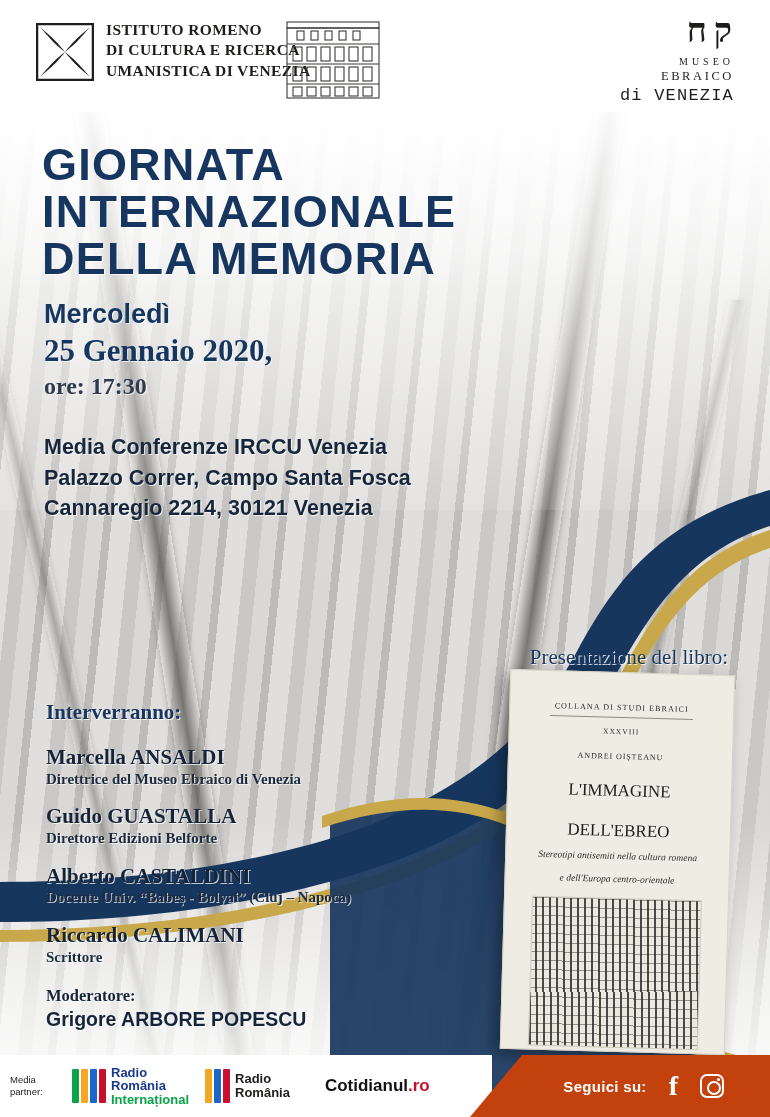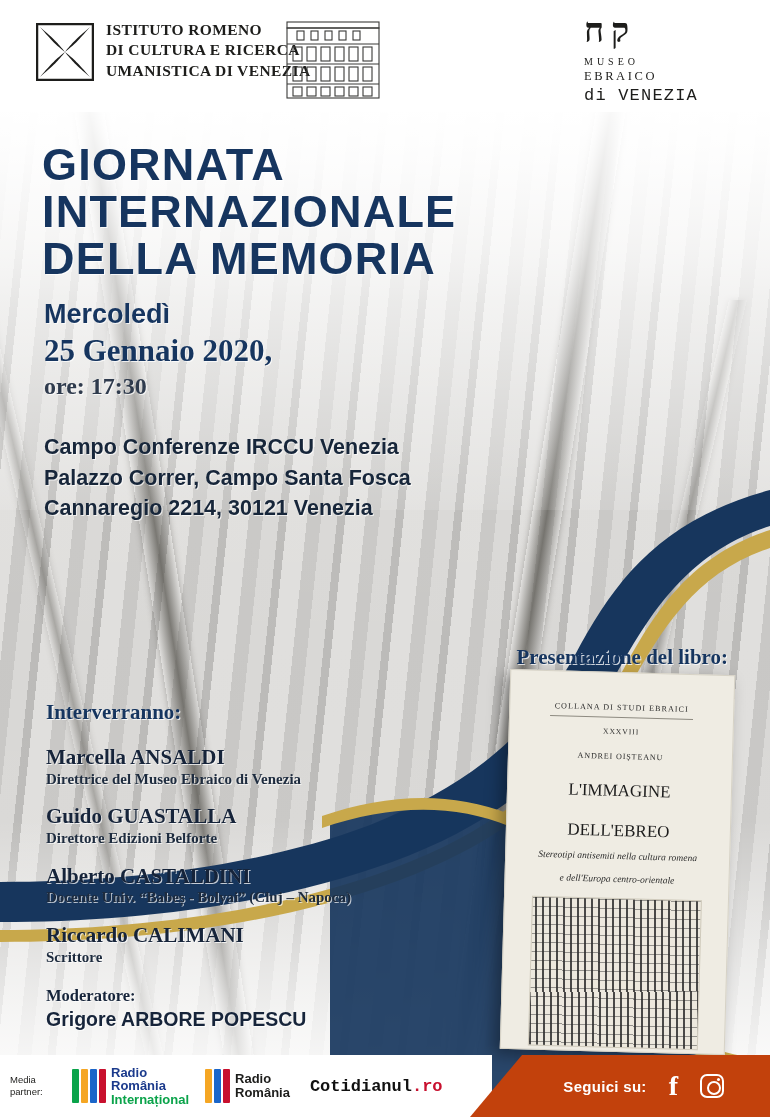--- a/index.html
+++ b/index.html
@@ -72,21 +72,21 @@
     letter-spacing: 0.4px;
     color: #1d1d1b;
     text-transform: uppercase;
   }
   .palazzo {
     position: absolute; left: 283px; top: 14px;
     width: 100px; height: 86px;
   }
   .museo-logo {
     position: absolute; right: 36px; top: 14px;
-    width: 150px; text-align: left;
+    width: 150px; text-align: right;
   }
   .museo-glyph {
     font-family: "Liberation Serif", serif;
     font-size: 34px; font-weight: bold; color: #1d1d1b;
     line-height: 1; letter-spacing: 2px;
   }
   .museo-l1 {
     font-family: "Liberation Serif", serif;
     font-size: 10px; letter-spacing: 4px; color: #1d1d1b; margin-top: 8px;
   }
@@ -145,21 +145,21 @@
     text-shadow: 1px 1px 0 rgba(255,255,255,0.7);
   }
 
   
   .swoosh { position: absolute; left: 0; top: 430px; width: 770px; height: 700px; z-index: 4; }
 
   
   .presentazione {
     position: absolute; right: 42px; top: 645px; z-index: 7;
     font-family: "Liberation Serif", serif;
-    font-weight: bold; font-size: 21px; color: #16355f;
+    font-weight: normal; font-size: 21px; color: #16355f;
     text-shadow: 1px 1px 0 rgba(255,255,255,0.8);
   }
 
   
   .speakers { position: absolute; left: 46px; top: 700px; z-index: 7; width: 470px; }
   .speakers-head {
     font-family: "Liberation Serif", serif;
     font-weight: bold; font-size: 21px; color: #16355f; margin-bottom: 20px;
     text-shadow: 1px 1px 0 rgba(255,255,255,0.8);
   }
@@ -251,22 +251,22 @@
     font-family: "Liberation Sans", sans-serif; font-weight: bold;
     font-size: 13px; line-height: 1.04; color: #1b3a8c;
   }
   .rri-txt .it { color: #0aa34a; }
   .rr-logo { display: flex; align-items: center; gap: 5px; margin-left: 6px; }
   .rr-txt {
     font-family: "Liberation Sans", sans-serif; font-weight: bold;
     font-size: 13px; line-height: 1.04; color: #1d1d1b;
   }
   .cotidianul {
-    font-family: Liberation Mono, monospace; font-weight: bold;
-    font-size: 17px; color: #111; margin-left: 10px;
+    font-family: Liberation Sans, sans-serif; font-weight: bold;
+    font-size: 17px; color: #111; margin-left: 25px;
   }
   .cotidianul .ro { color: #c8102e; }
   .footer-right {
     position: absolute; right: 0; bottom: 0; width: 300px; height: 62px;
     background: #c2410c;
     clip-path: polygon(52px 0, 100% 0, 100% 100%, 0 100%);
     display: flex; align-items: center; justify-content: flex-end; gap: 22px;
     padding-right: 46px;
   }
   .seguici {
@@ -374,21 +374,21 @@
     <div class="title-line">DELLA MEMORIA</div>
   </div>
 
   <div class="when">
     <div class="when-day">Mercoledì</div>
     <div class="when-date">25 Gennaio 2020,</div>
     <div class="when-hour">ore: 17:30</div>
   </div>
 
   <div class="venue">
-    <div class="venue-line">Campo Conferenze IRCCU Venezia</div>
+    <div class="venue-line">Media Conferenze IRCCU Venezia</div>
     <div class="venue-line">Palazzo Correr, Campo Santa Fosca</div>
     <div class="venue-line">Cannaregio 2214, 30121 Venezia</div>
   </div>
 
   <div class="presentazione">Presentazione del libro:</div>
 
   <div class="speakers">
     <div class="speakers-head">Interverranno:</div>
 
     <div class="speaker">

